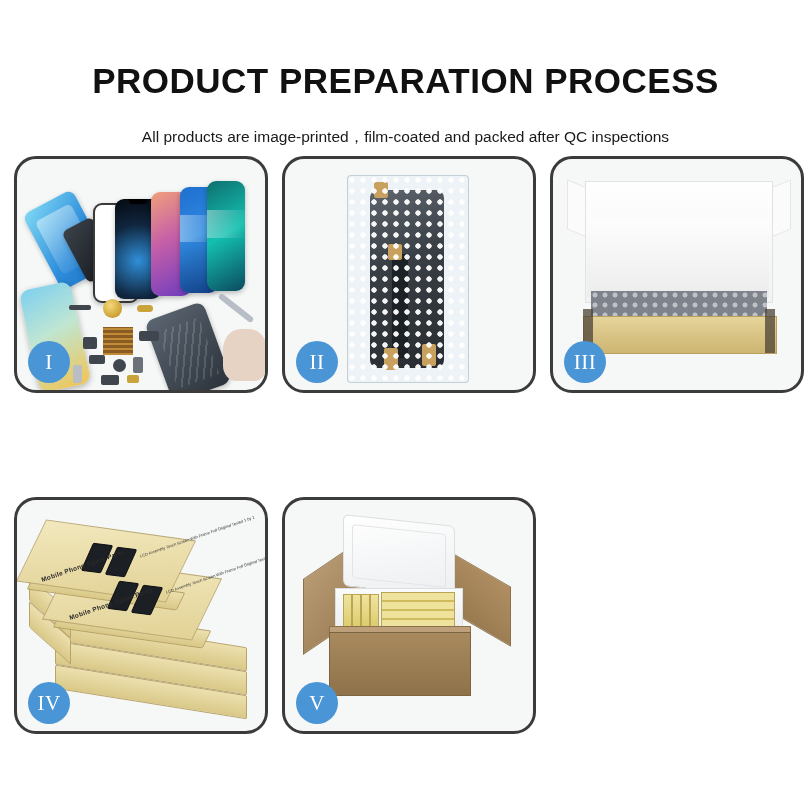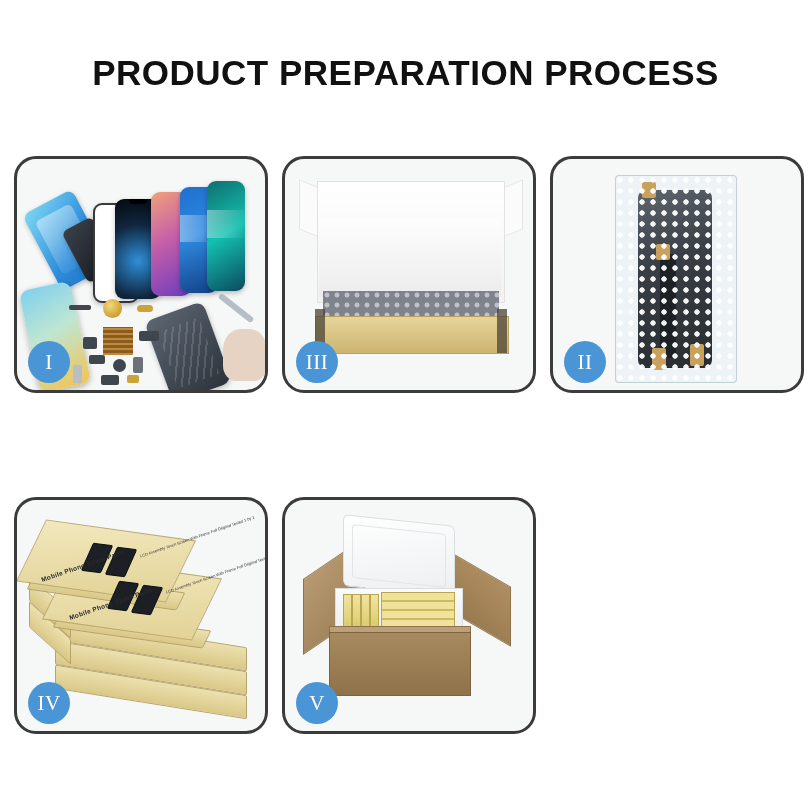--- a/index.html
+++ b/index.html
@@ -7,21 +7,21 @@
     width:811px;height:811px;
     background:#ffffff;
     font-family:"Liberation Sans", sans-serif;
     overflow:hidden;
   }
   .page{position:relative;width:811px;height:811px;}
 
   
   .header{position:absolute;left:0;top:0;width:811px;text-align:center;}
   .title{
-    margin:8px;padding-top:47px;
+    margin:16px;padding-top:47px;
     font-size:35px;font-weight:700;letter-spacing:.5px;
     color:#111111;line-height:1.05;
     font-family:"Liberation Sans", sans-serif;
   }
   .subtitle{
     margin:0;padding-top:11px;
     font-size:15.5px;font-weight:400;color:#1a1a1a;
     font-family:"Liberation Sans", sans-serif;
   }
 
@@ -200,20 +200,21 @@
   .c6tapeA{position:absolute;left:52px;top:86px;width:18px;height:24px;background:#a98e69;opacity:.9;}
   .c6tapeB{position:absolute;left:56px;top:160px;width:18px;height:22px;background:#a98e69;opacity:.9;}
 </style>
 </head>
 <body>
 
 <div class="page">
 
   <div class="header">
     <h1 class="title">PRODUCT PREPARATION PROCESS</h1>
+    <p class="subtitle">All products are image-printed，film-coated and packed after QC inspections</p>
   </div>
 
   <div class="grid">
 
     <div class="panel">
       <div class="stage">
         <div class="ph p1-film"></div>
         <div class="ph p1-dark"></div>
         <div class="ph p1-s1"></div>
         <div class="ph p1-s2"></div>
@@ -235,44 +236,44 @@
         <div class="part pi"></div>
         <div class="part pj"></div>
         <div class="tweez"></div>
         <div class="hand"></div>
       </div>
       <div class="badge">I</div>
     </div>
 
     <div class="panel">
       <div class="stage">
+        <div class="bag">
+          <div class="lcd"></div>
+          <div class="flex"></div>
+          <div class="conn c1"></div>
+          <div class="conn c2"></div>
+          <div class="conn c3"></div>
+          <div class="conn c4"></div>
+        </div>
+      </div>
+      <div class="badge">II</div>
+    </div>
+
+    <div class="panel">
+      <div class="stage">
         <div class="b3flapL"></div>
         <div class="b3flapR"></div>
         <div class="b3lid"></div>
         <div class="b3inner"></div>
         <div class="b3wrap"></div>
         <div class="b3base"></div>
         <div class="b3edgeL"></div>
         <div class="b3edgeR"></div>
       </div>
       <div class="badge">III</div>
-    </div>
-
-    <div class="panel">
-      <div class="stage">
-        <div class="bag">
-          <div class="lcd"></div>
-          <div class="flex"></div>
-          <div class="conn c1"></div>
-          <div class="conn c2"></div>
-          <div class="conn c3"></div>
-          <div class="conn c4"></div>
-        </div>
-      </div>
-      <div class="badge">II</div>
     </div>
 
     <div class="panel">
       <div class="stage">
         <div class="stack">
           <div class="kbox k5"></div>
           <div class="kbox k4"></div>
           <div class="kbox k3"></div>
           <div class="kbox kLeftA"></div>
           <div class="kbox kLeftB"></div>

